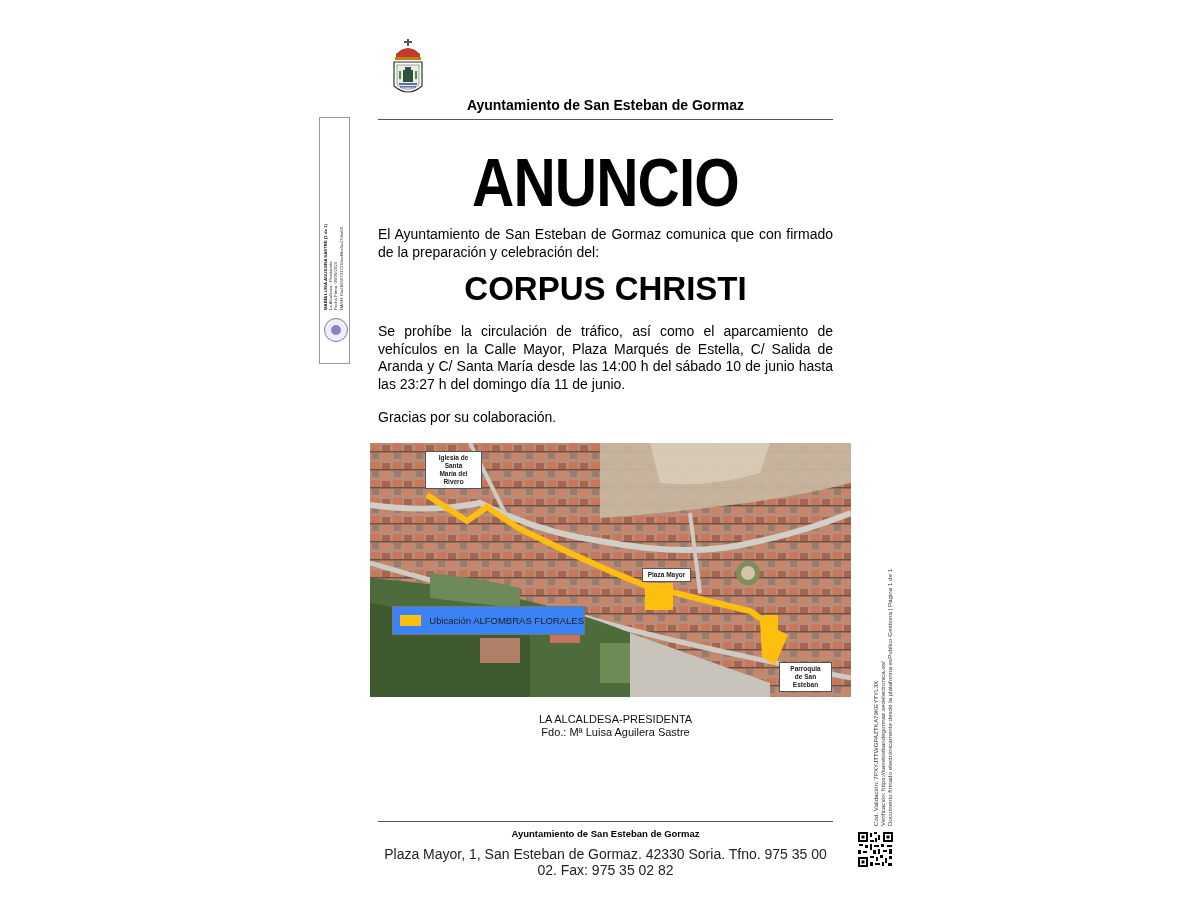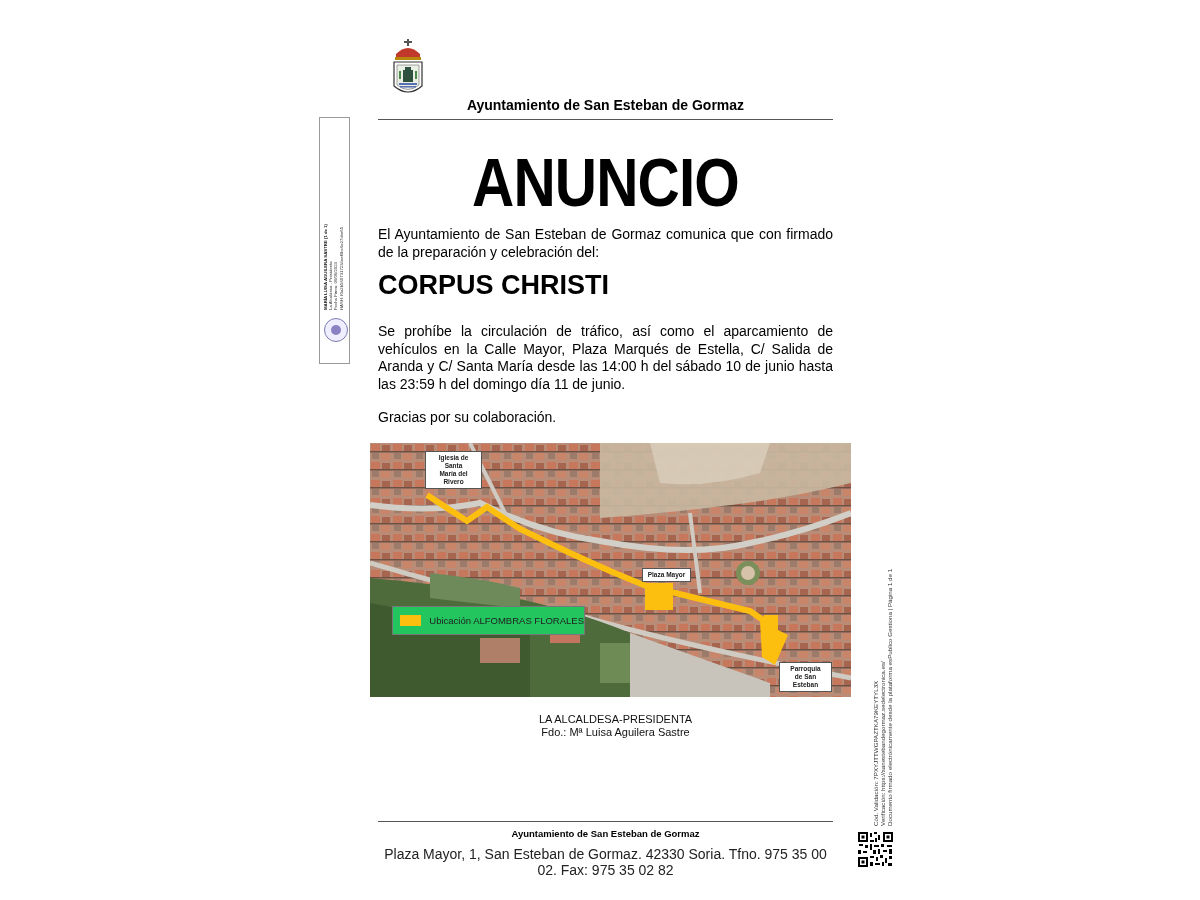--- a/index.html
+++ b/index.html
@@ -26,31 +26,31 @@
     border-radius: 50%; border: 1px solid #7b7bb0; background: #eef; }
   .stamp-seal::after { content: ""; position: absolute; left: 6px; top: 6px; width: 10px; height: 10px;
     border-radius: 50%; background: #8a82c2; }
 
   
   .title-anuncio { position: absolute; left: 372px; top: 143px; width: 455px; text-align: center;
     font-weight: bold; font-size: 68px; letter-spacing: -1px; transform: scaleX(0.86); }
   .para { position: absolute; left: 372px; width: 455px; font-size: 14px; line-height: 17.5px; text-align: justify; }
   .para.p1 { top: 226px; }
   .para.p2 { top: 323px; }
-  .subtitle { position: absolute; left: 372px; top: 270px; width: 455px; text-align: left;
-    font-weight: bold; font-size: 27px; }
+  .subtitle { position: absolute; left: 372px; top: 270px; width: 455px; text-align: center;
+    font-weight: bold; font-size: 33px; }
   .thanks { position: absolute; left: 372px; top: 409px; width: 455px; text-align: left; font-size: 14px; }
 
   
   .map { position: absolute; left: 364px; top: 443px; width: 481px; height: 254px; overflow: hidden;
     background: #b49b88; }
   .map svg { position: absolute; left: 0; top: 0; }
   .map-label { position: absolute; background: #fff; border: 1px solid #555; font-size: 6.5px;
     font-weight: bold; color: #222; text-align: center; padding: 2px 3px; line-height: 8px; }
-  .legend { position: absolute; left: 22px; top: 163px; width: 193px; height: 29px; background: #22c55e;
+  .legend { position: absolute; left: 22px; top: 163px; width: 193px; height: 29px; background: #3b82f6;
     border: 1px solid #777; display: flex; align-items: center; padding-left: 7px; }
   .legend-swatch { width: 26px; height: 11px; background: #fdbf0f; margin-right: 8px; }
   .legend-text { font-size: 9.5px; color: #222; white-space: nowrap; }
 
   
   .sig { position: absolute; left: 372px; top: 713px; width: 475px; text-align: center; font-size: 11px; line-height: 12.5px; color: #111; }
 
   
   .footer-rule { position: absolute; left: 372px; top: 821px; width: 455px; height: 1px; background: #555; }
   .footer-title { position: absolute; left: 372px; top: 828px; width: 455px; text-align: center;
@@ -95,21 +95,21 @@
         <div>Fecha Firma: 06/06/2023</div>
         <div>HASH: f0a2b5607317234eef6bc6e27cbe65</div>
       </div>
     </div>
     <div class="stamp-seal"></div>
   </div>
 
   <div class="title-anuncio">ANUNCIO</div>
   <div class="para p1">El Ayuntamiento de San Esteban de Gormaz comunica que con firmado de la preparación y celebración del:</div>
   <div class="subtitle">CORPUS CHRISTI</div>
-  <div class="para p2">Se prohíbe la circulación de tráfico, así como el aparcamiento de vehículos en la Calle Mayor, Plaza Marqués de Estella, C/ Salida de Aranda y C/ Santa María desde las 14:00 h del sábado 10 de junio hasta las 23:59 h del domingo día 11 de junio.</div>
+  <div class="para p2">Se prohíbe la circulación de tráfico, así como el aparcamiento de vehículos en la Calle Mayor, Plaza Marqués de Estella, C/ Salida de Aranda y C/ Santa María desde las 14:00 h del sábado 10 de junio hasta las 23:27 h del domingo día 11 de junio.</div>
   <div class="thanks">Gracias por su colaboración.</div>
 
   <div class="map">
     <svg width="481" height="254" viewBox="0 0 481 254">
       <defs>
         <pattern id="roofs" width="22" height="18" patternUnits="userSpaceOnUse">
           <rect width="22" height="18" fill="#b88c76"></rect>
           <rect x="1" y="1" width="9" height="7" fill="#c7775c"></rect>
           <rect x="12" y="2" width="8" height="6" fill="#a7644e"></rect>
           <rect x="2" y="10" width="7" height="6" fill="#9d7b6a"></rect>

